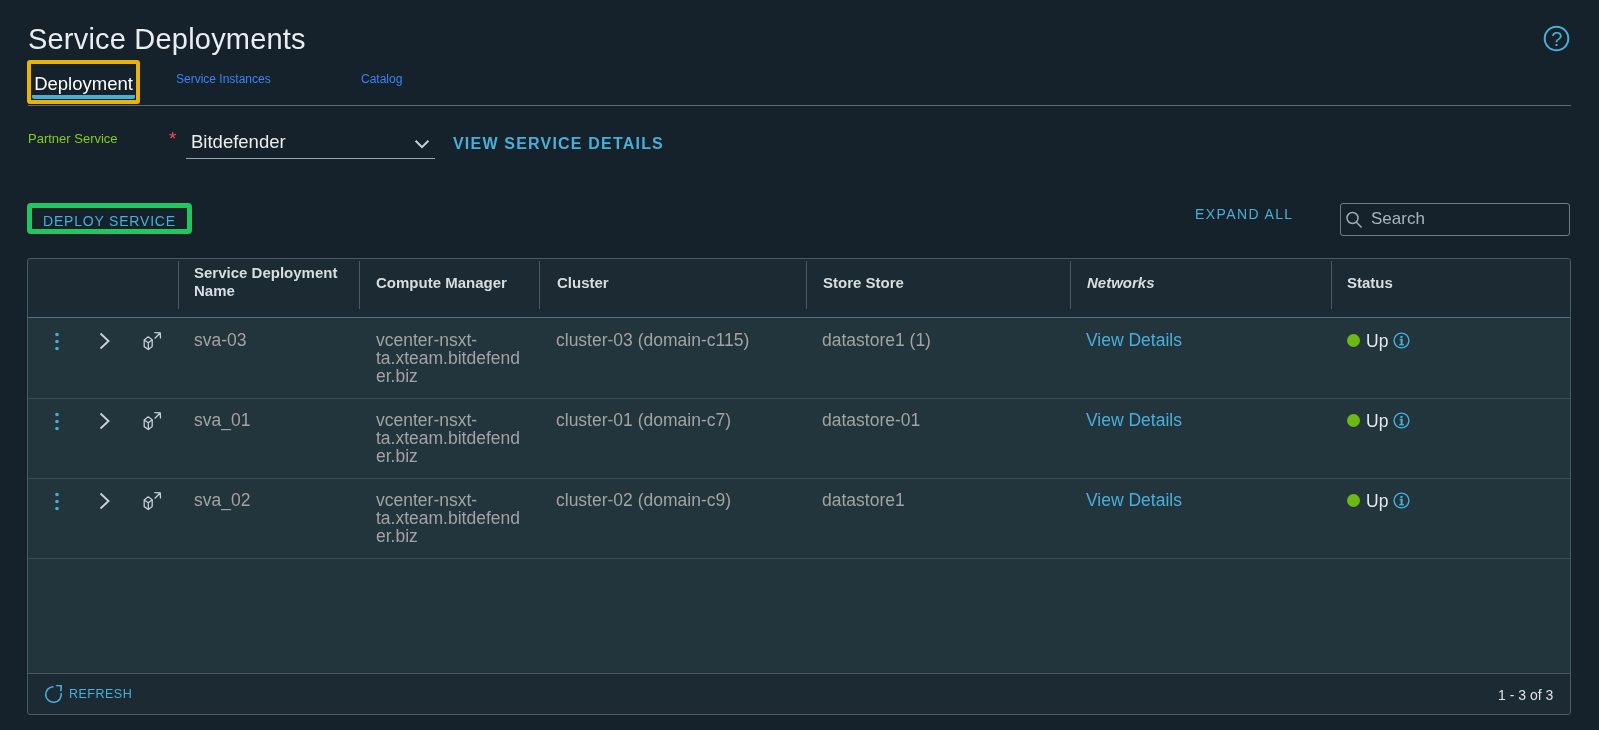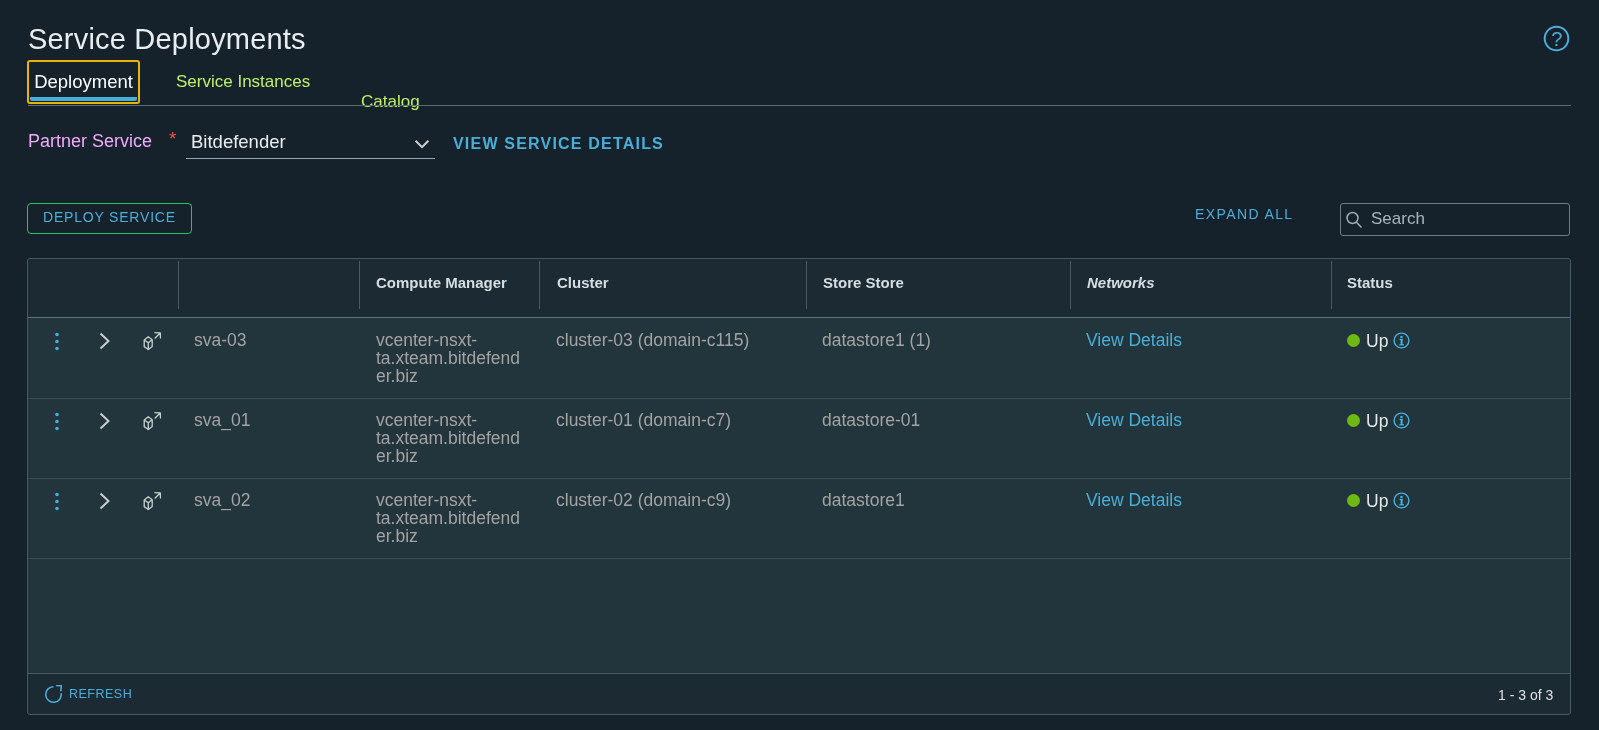--- a/index.html
+++ b/index.html
@@ -6,39 +6,39 @@
   html,body { width:1599px; height:730px; background:#16222b; overflow:hidden;
     font-family:"Liberation Sans", sans-serif; }
   .abs { position:absolute; }
   #page { position:relative; width:1599px; height:730px; }
 
   #title { left:28px; top:23px; font-size:29px; color:#eaedf0; font-weight:400; letter-spacing:.2px; }
 
   #helpicon { left:1543px; top:25px; }
 
   
-  #tab-active { left:27px; top:60px; width:113px; height:44px; border:2px solid #eab308;
+  #tab-active { left:27px; top:60px; width:113px; height:44px; border:4px solid #eab308;
     border-radius:3px; color:#ffffff; font-size:18.5px; text-align:center; line-height:39px; }
   #tab-active .bar { position:absolute; left:1px; right:1px; bottom:1px; height:4px;
     background:#49afd9; border-radius:0 0 2px 2px; }
-  .tab { font-size:17px; color:#bef264; top:72px; }
+  .tab { font-size:12px; color:#3b82f6; top:72px; }
   #tab2 { left:176px; }
-  #tab3 { left:361px;margin-top:20px; }
+  #tab3 { left:361px; }
   #tabline { left:28px; top:105px; width:1543px; height:1px; background:#5f6a73; }
 
   
-  #ps-label { left:28px; top:131px; font-size:18px; color:#f0abfc; }
+  #ps-label { left:28px; top:131px; font-size:13px; color:#84cc16; }
   #ps-star { left:169px; top:128px; font-size:19px; color:#f55047; }
   #ps-value { left:191px; top:131px; font-size:18.5px; color:#e9edf0; }
   #ps-caret { left:413px; top:139px; }
   #ps-line { left:186px; top:158px; width:249px; height:1px; background:#9aa6ad; }
   #ps-link { left:453px; top:135px; font-size:16px; font-weight:700; letter-spacing:1.2px; color:#49afd9; }
 
   
-  #deploy-btn { left:27px; top:203px; width:165px; height:31px; border:1px solid #22c55e;
+  #deploy-btn { left:27px; top:203px; width:165px; height:31px; border:5px solid #22c55e;
     border-radius:4px; color:#49afd9; font-size:14px; font-weight:400; letter-spacing:0.8px;
     text-align:center; line-height:26px; }
 
   #expand-all { left:1195px; top:206px; font-size:14px; font-weight:400; letter-spacing:1.4px; color:#49afd9; }
 
   #searchbox { left:1340px; top:203px; width:230px; height:33px; border:1px solid #707d87;
     border-radius:3px; }
   #search-ph { left:1371px; top:209px; font-size:17px; color:#a9b5bc; }
   #search-ico { left:1344px; top:210px; }
 
@@ -96,20 +96,21 @@
   <div class="abs" id="search-ph">Search</div>
 
   <div class="abs" id="table">
     <div id="thead">
       <div class="colsep" style="left:150px"></div>
       <div class="colsep" style="left:331px"></div>
       <div class="colsep" style="left:511px"></div>
       <div class="colsep" style="left:778px"></div>
       <div class="colsep" style="left:1042px"></div>
       <div class="colsep" style="left:1303px"></div>
+      <div class="th" style="left:166px; top:5px; width:155px; line-height:18px;">Service Deployment Name</div>
       <div class="th" style="left:348px; top:15px;">Compute Manager</div>
       <div class="th" style="left:529px; top:15px;">Cluster</div>
       <div class="th" style="left:795px; top:15px;">Store Store</div>
       <div class="th" style="left:1059px; top:15px;font-style:italic;">Networks</div>
       <div class="th" style="left:1319px; top:15px;text-align:center;">Status</div>
     </div>
 
     <div class="row" style="top:60px;"></div>
     <div class="row" style="top:140px;"></div>
     <div class="row" style="top:220px;"></div>

